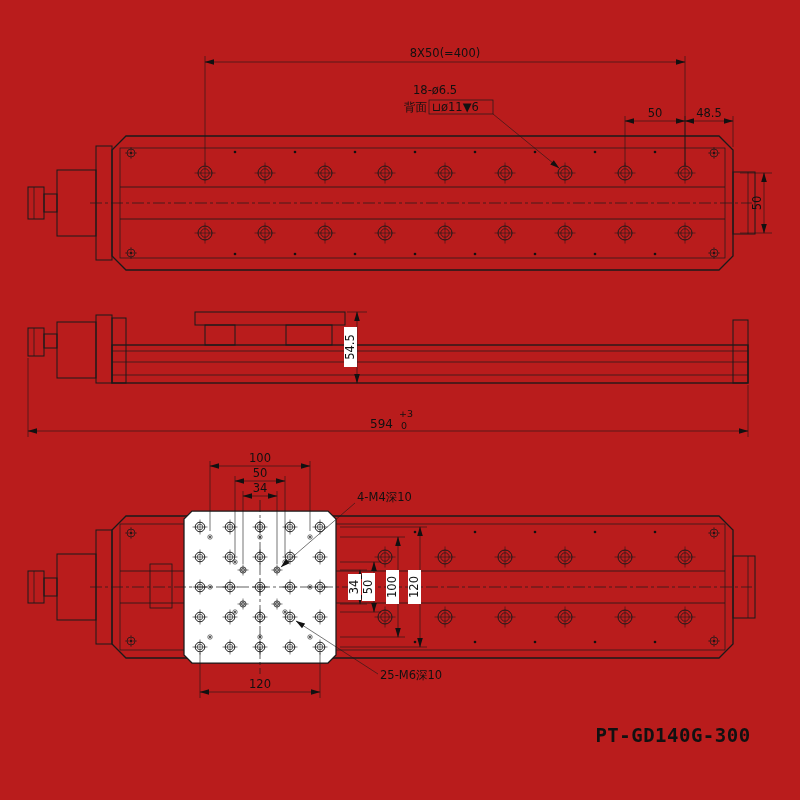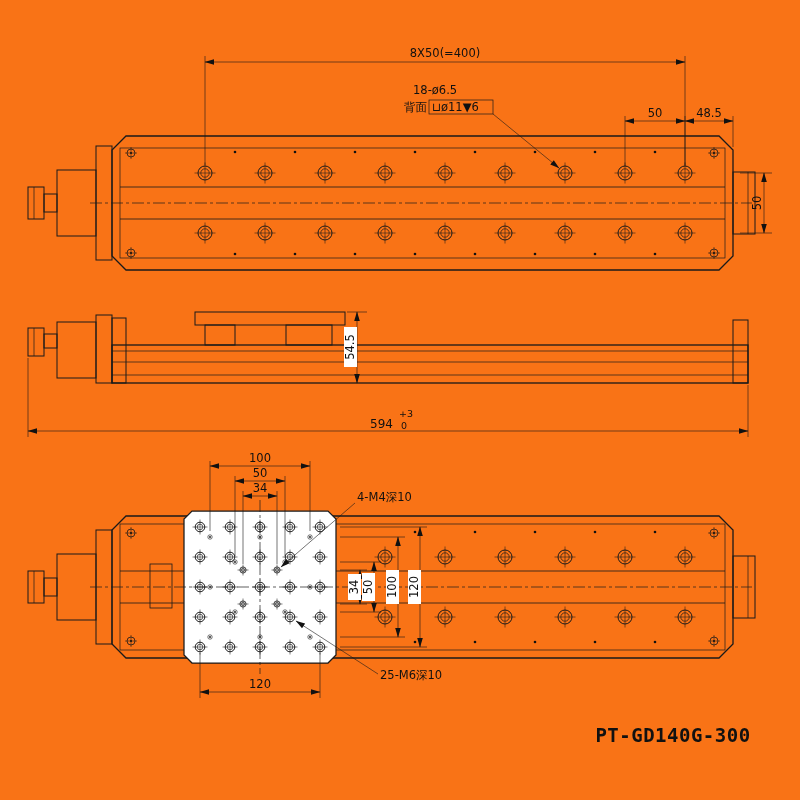--- a/index.html
+++ b/index.html
@@ -1,17 +1,17 @@
 <!DOCTYPE html>
 <html><head>
 <meta charset="utf-8">
 <title>drawing</title>
 <style>
   html,body{margin:0;padding:0;background:#fff;}
-  .page{width:800px;height:800px;background:#f97316;position:relative;overflow:hidden;}
+  .page{width:800px;height:800px;background:#b91c1c;position:relative;overflow:hidden;}
   svg{display:block;}
   .s12{stroke:#1a1a1a;stroke-width:1.3;fill:none;}
   .s1 {stroke:#1a1a1a;stroke-width:1;fill:none;}
   .s08{stroke:#1a1a1a;stroke-width:.8;fill:none;}
   .s07{stroke:#1a1a1a;stroke-width:.7;fill:none;}
   .s06{stroke:#1a1a1a;stroke-width:.6;fill:none;}
   .s05{stroke:#1a1a1a;stroke-width:.55;fill:none;}
   .cl {stroke:#1a1a1a;stroke-width:.7;fill:none;stroke-dasharray:12 3 3 3;}
   .dim{stroke:#1a1a1a;stroke-width:.6;fill:none;}
   .fw {fill:#fff;stroke:#1a1a1a;stroke-width:1.25;}

